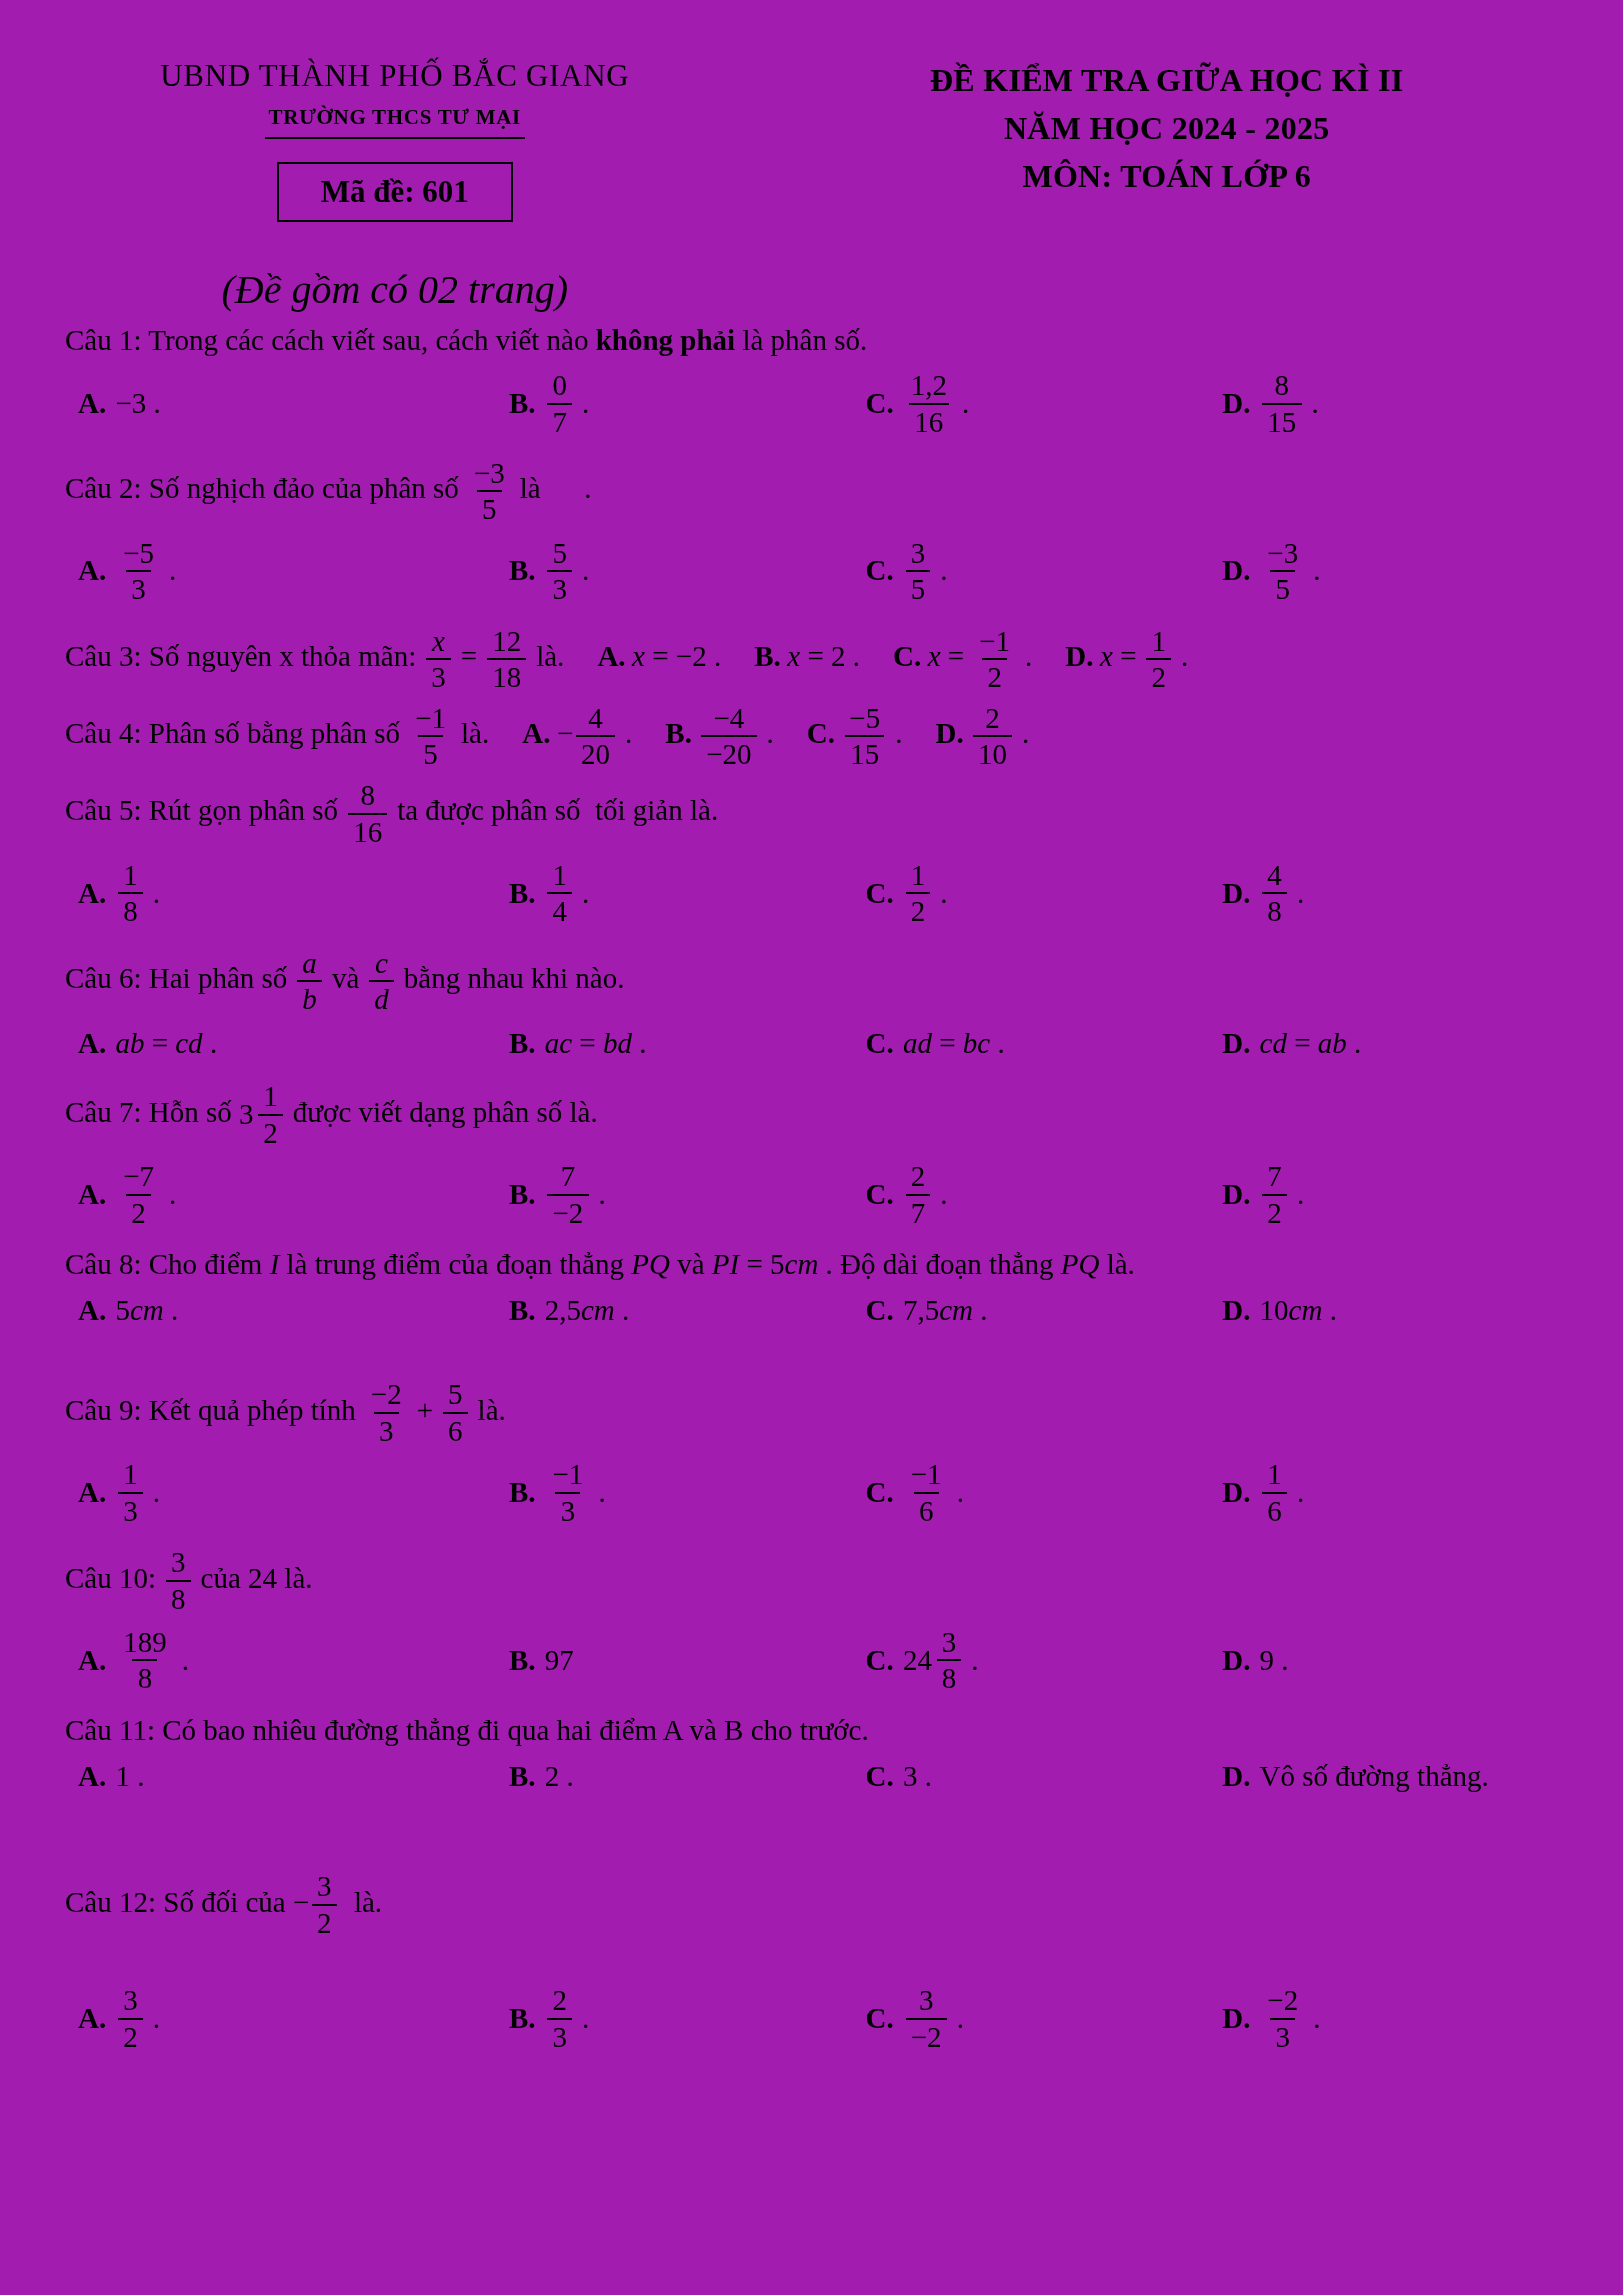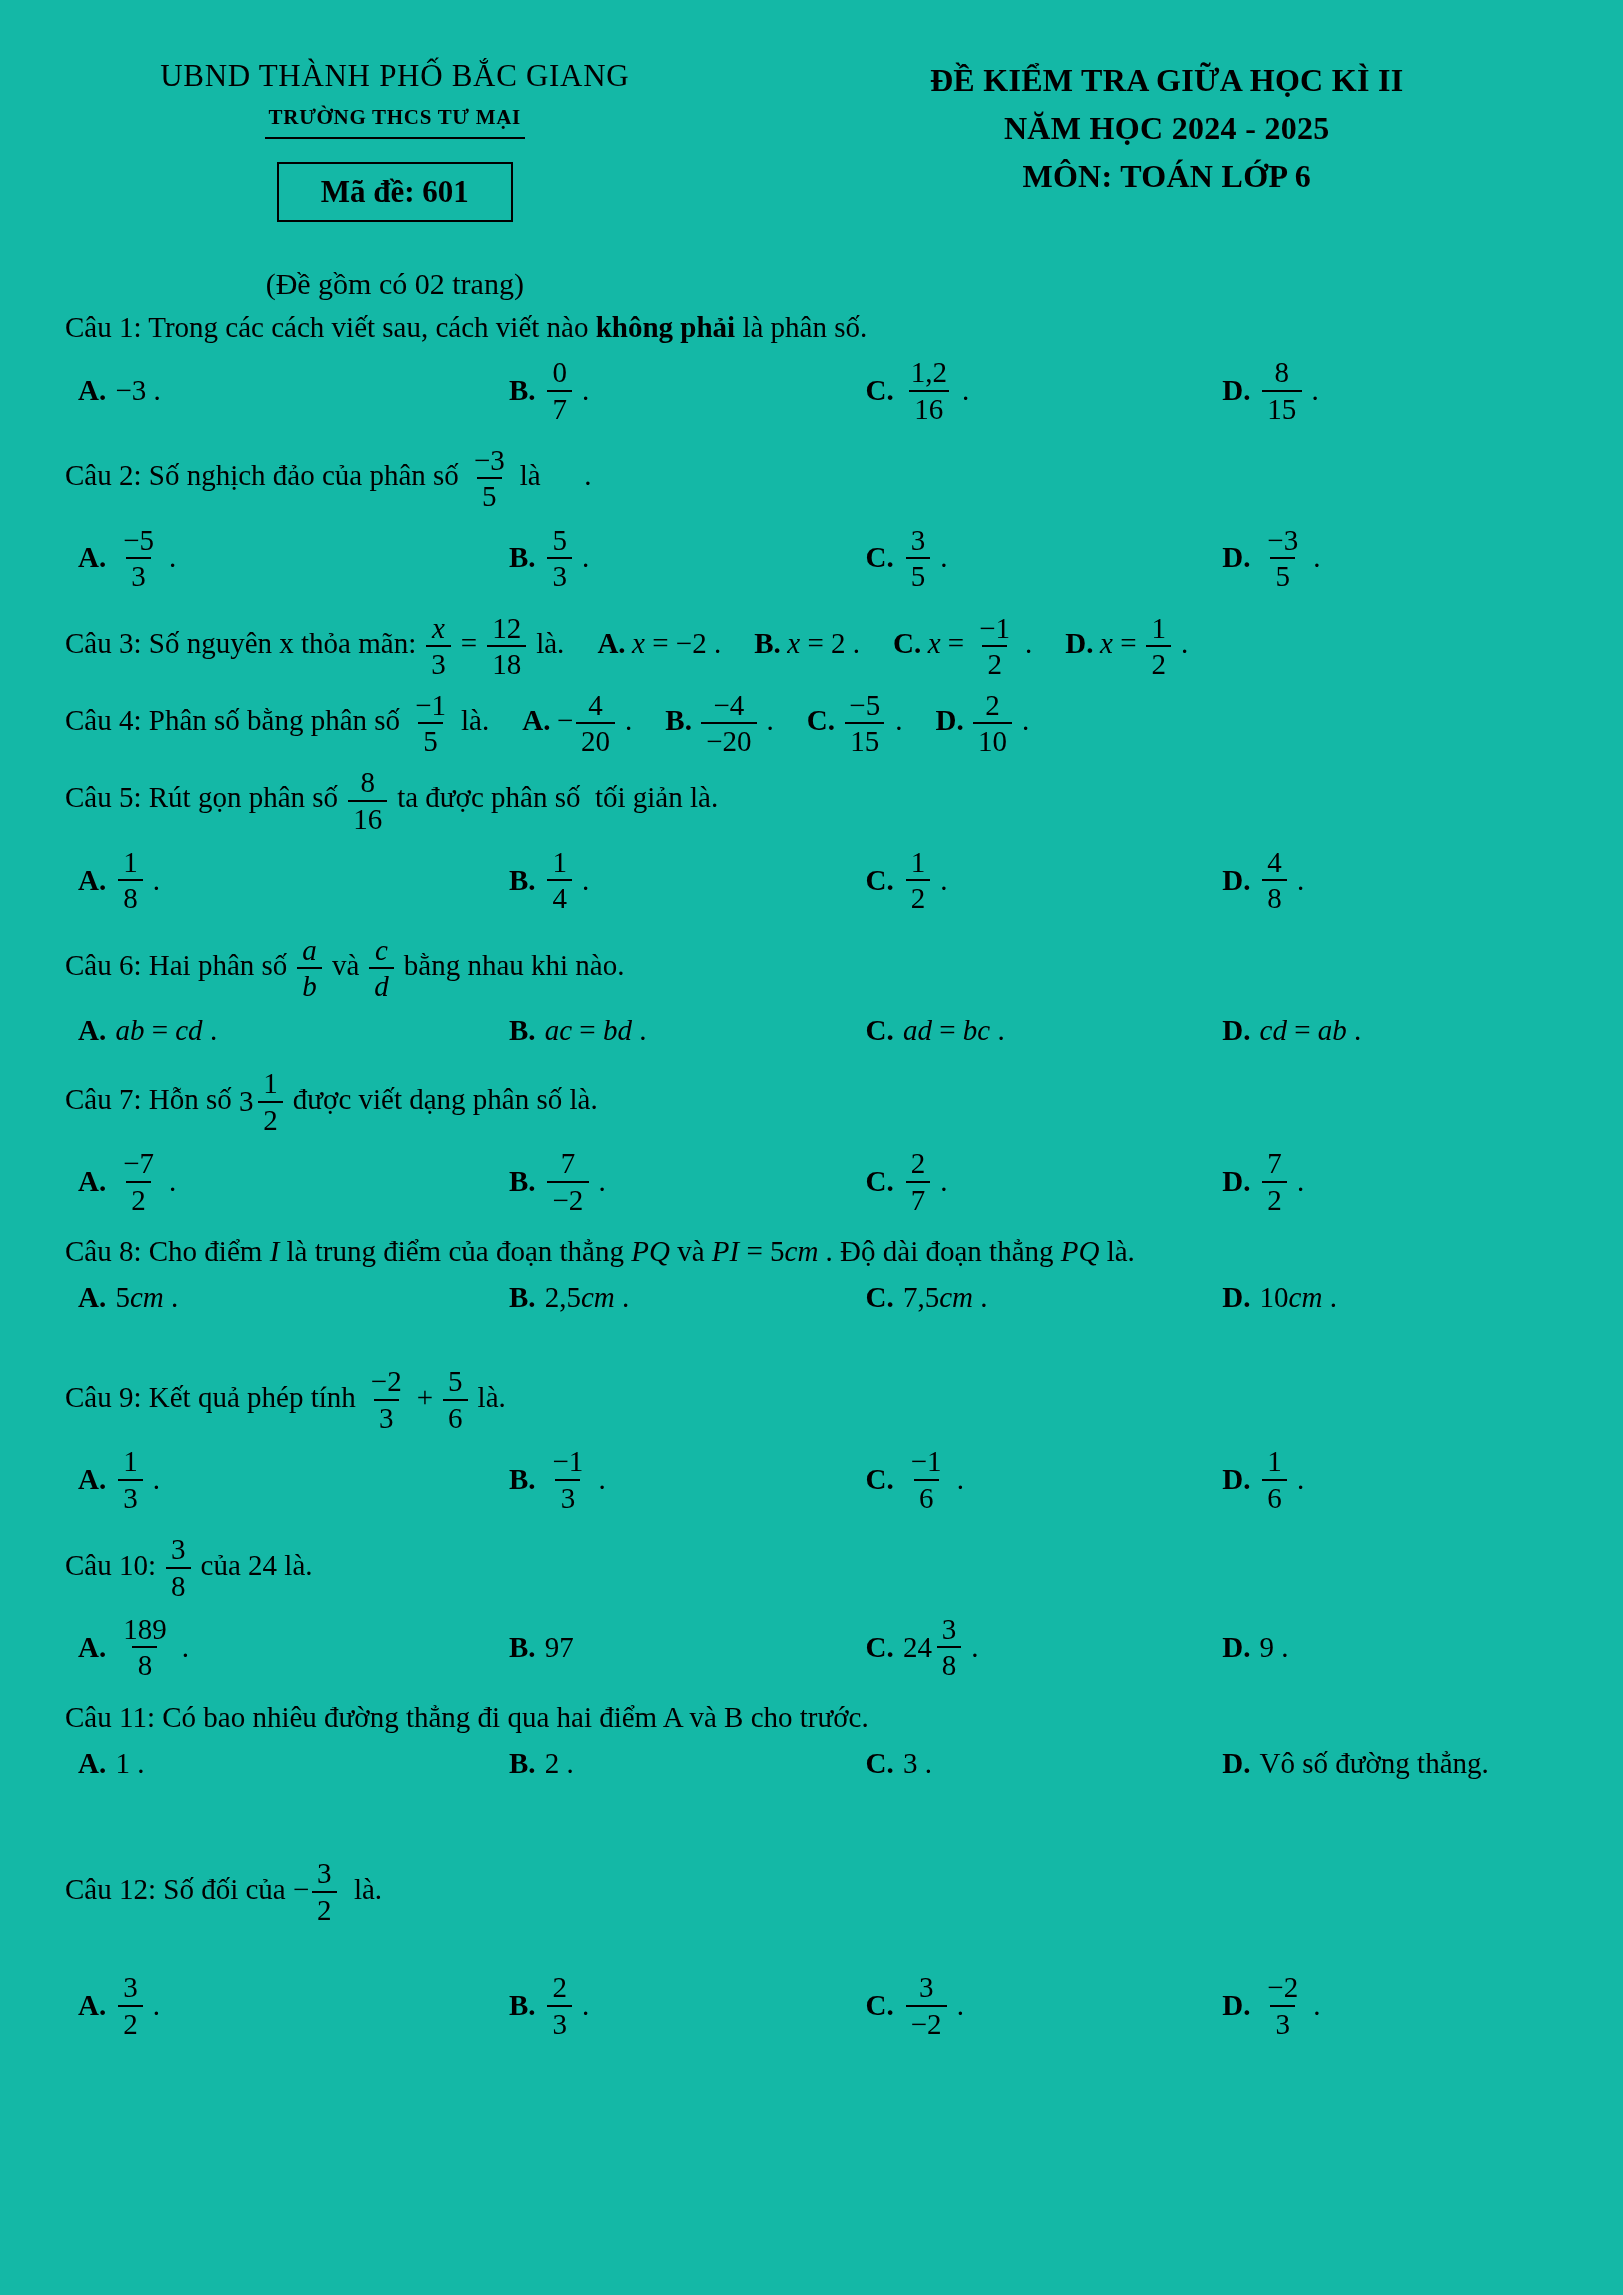--- a/index.html
+++ b/index.html
@@ -2,34 +2,34 @@
 <html style="font-size:10.5px"><head>
 <meta charset="utf-8">
 <style>
   html,body{margin:0;padding:0;background:#ffffff;}
   .page{
     position:relative;
     width:1623px;
     height:2295px;
     box-sizing:border-box;
     padding:56px 59px 19.6px 65px;
-    background:#14b8a6;
+    background:#a21caf;
     color:#000;
     font-family:"Liberation Serif","DejaVu Serif",serif;
     font-size:29px;
     line-height:1.3;
     overflow:hidden;
   }
   
   .header{display:flex;justify-content:space-between;align-items:flex-start;}
   .h-left{width:44%;text-align:center;}
   .h-left .l1{font-size:31px;letter-spacing:0.7px;}
   .h-left .l2{display:inline-block;font-size:21px;font-weight:bold;border-bottom:2.6px solid #000;padding:1.3px 3.9px 5.2px;letter-spacing:0.7px;}
   .code-box{display:inline-block;border:2.6px solid #000;padding:7.9px 42px;font-weight:bold;font-size:31px;margin-top:23.6px;}
-  .pages-note{margin-top:42px;font-size:30px;}
+  .pages-note{font-style:italic;margin-top:42px;font-size:40px;}
   .h-right{width:53%;text-align:center;line-height:1.5;}
   .h-right .rb{font-weight:bold;font-size:32px;letter-spacing:0.3px;}
   .h-right .r4{display:inline-block;font-style:italic;font-size:31px;border-bottom:3.3px solid #000;padding:0 6.5px 6.5px;margin-top:1.3px;}
   
   .section-title{margin-top:30px;}
   .st{font-weight:bold;}
   .si{font-style:italic;}
   
   #questions{margin-top:3.9px;}
   .question{margin-top:5.2px;}

